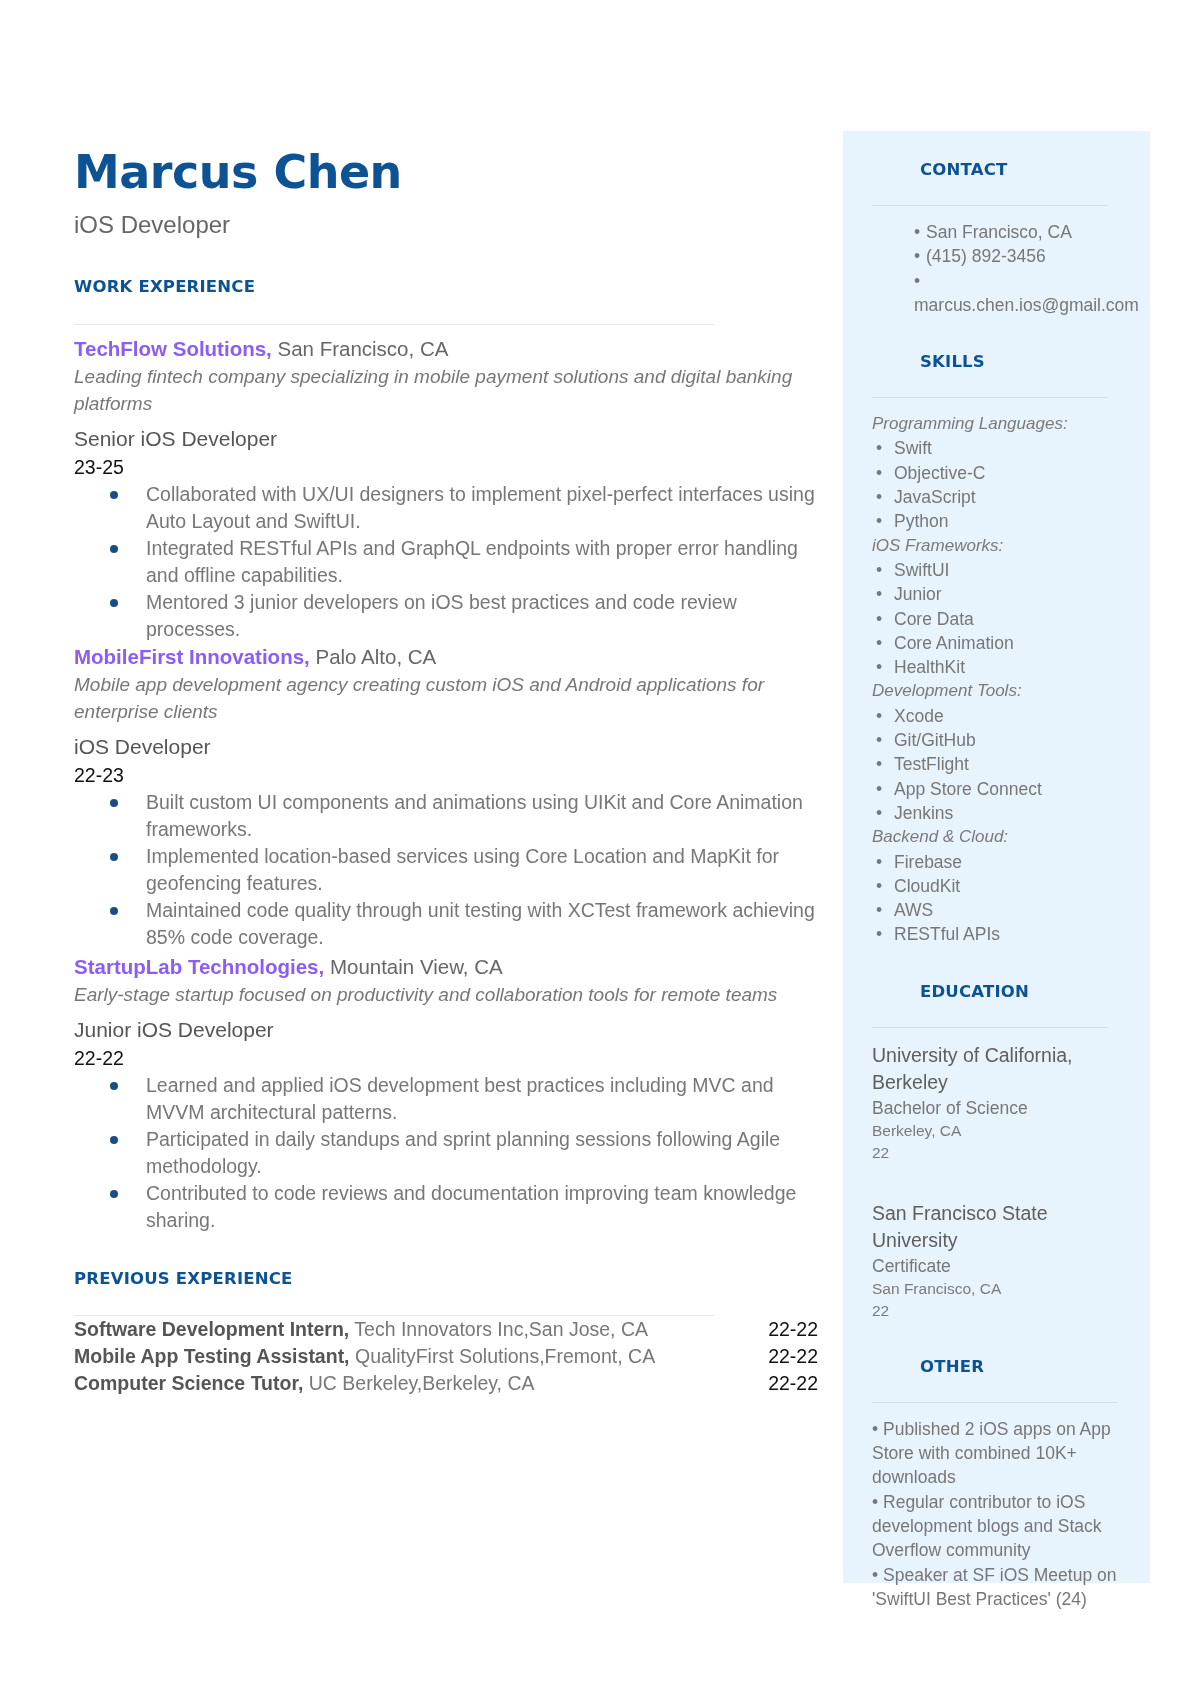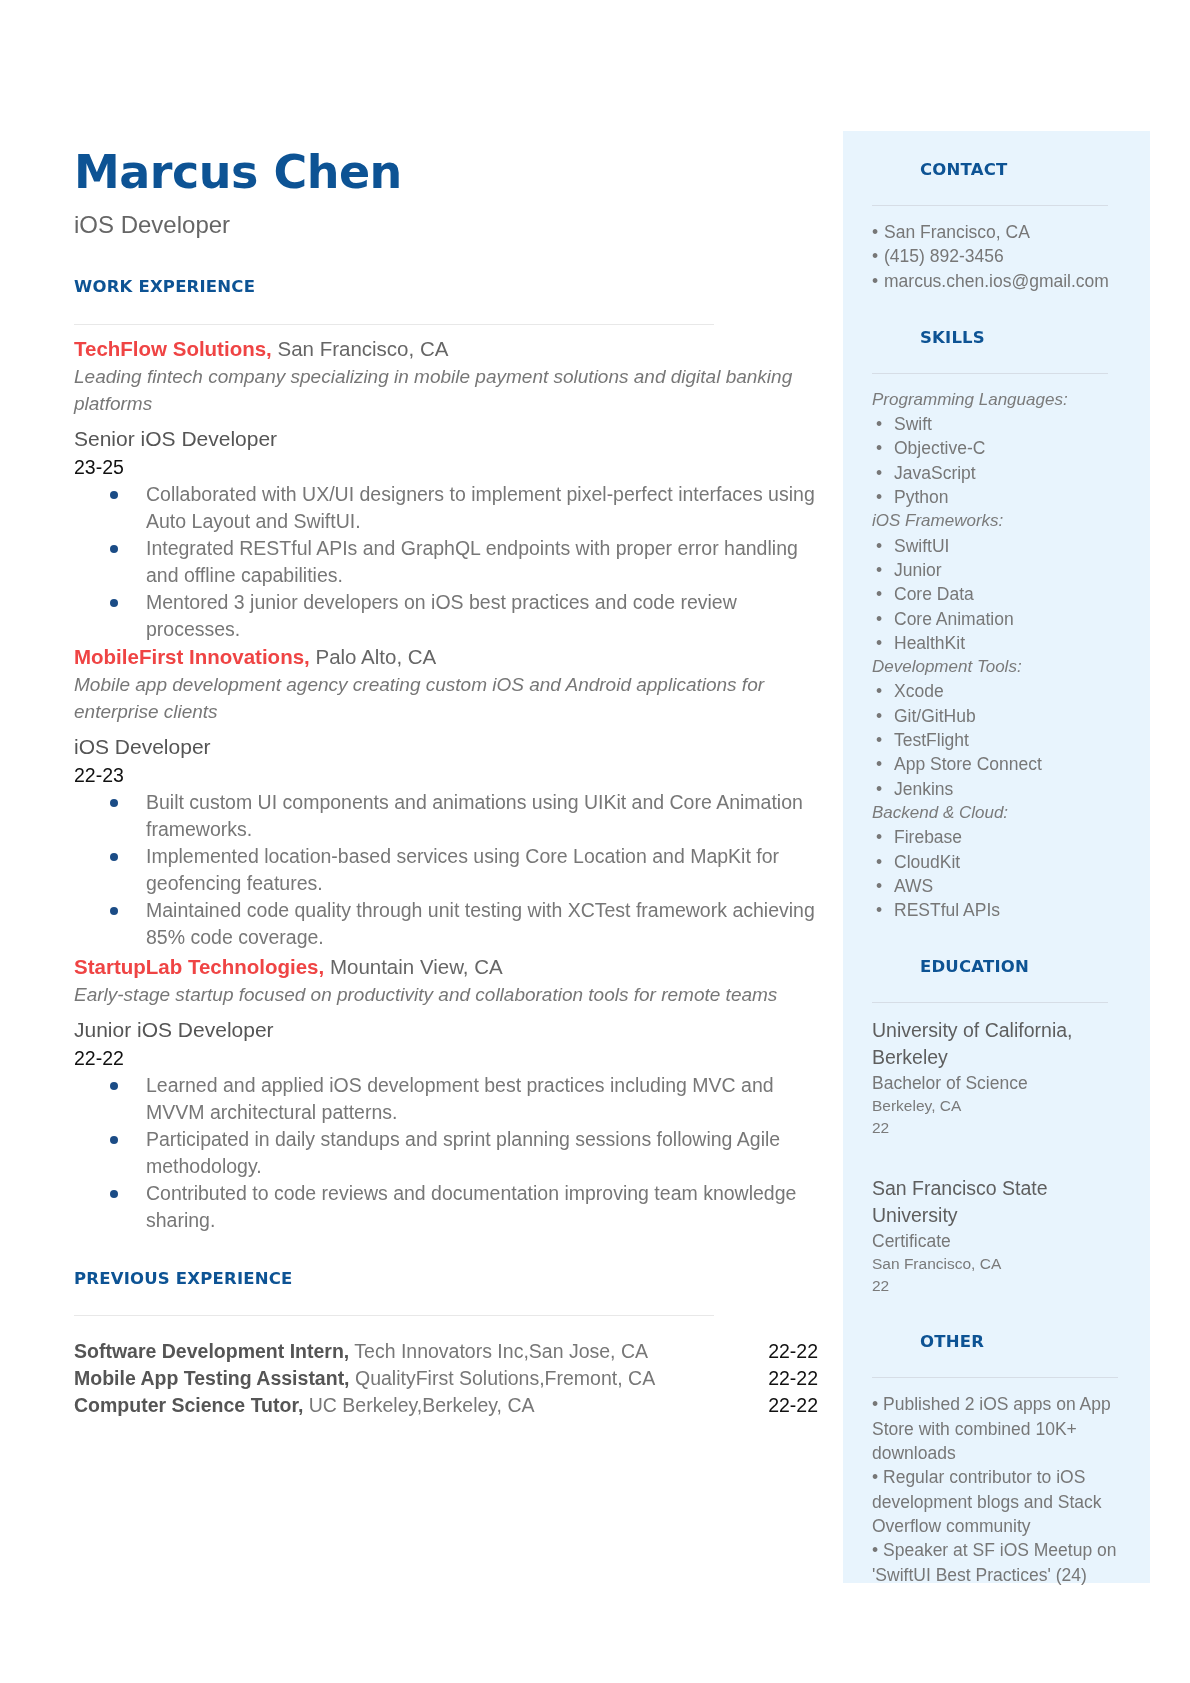--- a/index.html
+++ b/index.html
@@ -7,45 +7,45 @@
          font-family: "Liberation Sans", sans-serif; color: #6b6b6b; }
   .main { position: absolute; left: 74px; top: 144px; width: 752px; }
   .name { font-family: "DejaVu Sans", sans-serif; font-weight: bold; font-size: 46px;
           color: #0d5394; margin: 0; line-height: 56px; letter-spacing: -0.5px; }
   .title { font-size: 24px; color: #666; margin-top: 10px; line-height: 30px; }
   .section-h { font-family: "DejaVu Sans", sans-serif; font-weight: bold; font-size: 16.5px;
                color: #0d5394; letter-spacing: 0.2px; line-height: 22px; }
   .divider { height: 1px; background: #e8e8e8; width: 640px; }
   .rule-work { margin-top: 26px; }
   .company { font-size: 20.5px; line-height: 28px; color: #666; margin-top: 8px; }
-  .company b { color: #ef4444; font-weight: bold; }
+  .company b { color: #8b5cf6; font-weight: bold; }
   .desc { font-size: 19px; font-style: italic; line-height: 27px; color: #777; }
   .role-row { display: flex; justify-content: space-between; font-size: 21px;
               line-height: 28px; color: #555; margin-top: 8px; flex-direction: column; }
   .role-row .date { color: #111; font-size: 19.5px; }
   ul.bullets { list-style: none; margin: 0; padding: 0; }
   ul.bullets li { position: relative; padding-left: 72px; font-size: 19.5px;
                   line-height: 27px; color: #777; padding-right: 4px; }
   ul.bullets li .dot { position: absolute; left: 36px; top: 10px; width: 8px; height: 8px;
                        border-radius: 50%; background: #1b4c86; }
   .prev-h { margin-top: 34px; }
   .rule-prev { margin-top: 25px; }
-  .prev-list { margin-top: 22px; }
+  .prev-list { }
   .prev-row { display: flex; justify-content: space-between; font-size: 19.5px;
               line-height: 27px; color: #777; }
   .prev-row b { color: #555; }
   .prev-row .date { color: #111; padding-right: 8px; }
 
   .sidebar { position: absolute; left: 843px; top: 131px; width: 307px; height: 1452px;
              background: #e8f4fd; }
   .sb-inner { position: absolute; left: 29px; top: 28px; width: 245px; }
   .sb-h { font-family: "DejaVu Sans", sans-serif; font-weight: bold; font-size: 16.5px;
           color: #0d5394; line-height: 22px; letter-spacing: 0.2px; margin-left: 48px; }
   .sb-rule { height: 1px; background: #d6dde6; width: 236px; margin-top: 24px; margin-bottom: 14px; }
-  .sb-line { font-size: 17.5px; line-height: 24.3px; color: #777; }
+  .sb-line { font-size: 17.5px; line-height: 24.3px; color: #777; margin-left: 42px; }
   .sb-line .b { display: inline-block; width: 12px; }
   .sb-cat { font-size: 17px; font-style: italic; line-height: 24.3px; color: #7a7a7a; }
   .sb-item { font-size: 17.5px; line-height: 24.3px; color: #777; padding-left: 4px; }
   .sb-item .b { display: inline-block; width: 18px; }
   .sb-gap { height: 34px; }
   .edu-school { font-size: 19.5px; line-height: 27px; color: #5e5e5e; }
   .edu-degree { font-size: 17.5px; line-height: 24px; color: #777; }
   .edu-small { font-size: 15.5px; line-height: 22px; color: #7a7a7a; }
   .edu-entry + .edu-entry { margin-top: 36px; }
   .other-line { font-size: 17.5px; line-height: 24.3px; color: #777; }

